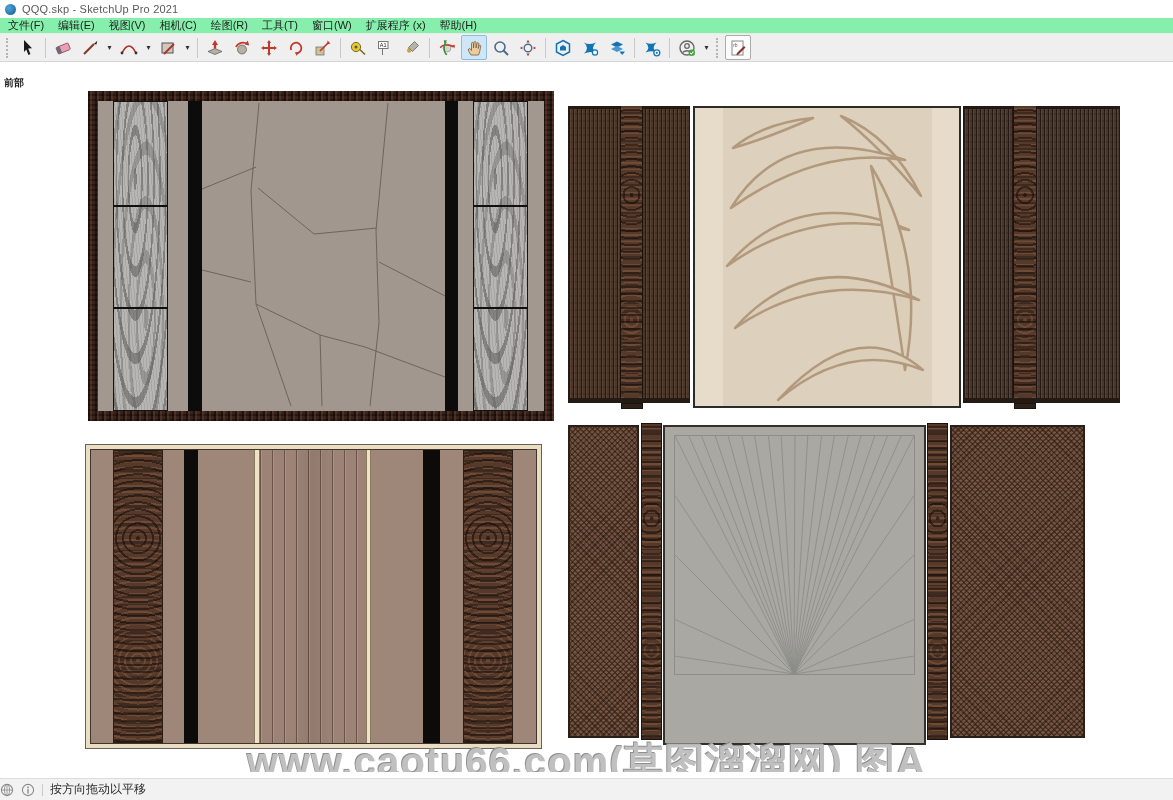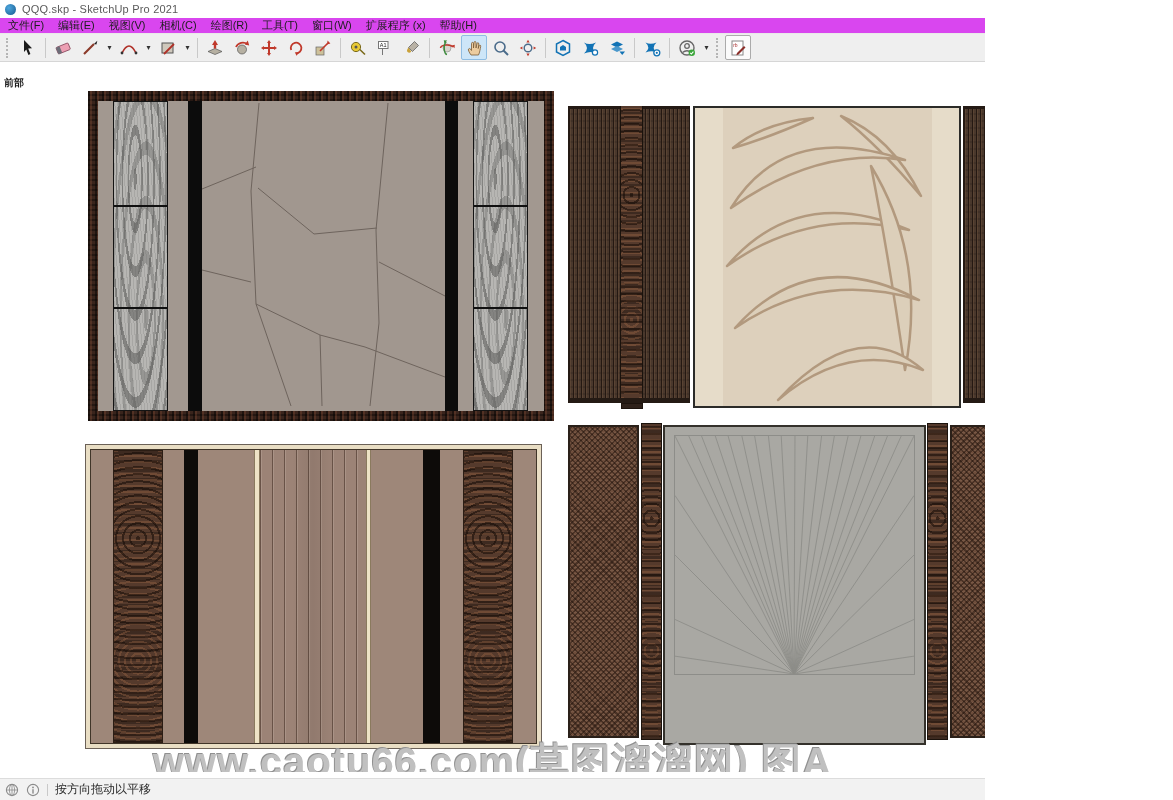--- a/index.html
+++ b/index.html
@@ -1,26 +1,26 @@
 <!DOCTYPE html>
 <html><head>
 <meta charset="utf-8">
 <style>
   * { margin:0; padding:0; box-sizing:border-box; }
   html,body { width:1173px; height:800px; }
   body { font-family:"Liberation Sans", sans-serif; background:#fff; overflow:hidden; }
-  .app { position:relative; width:985px; height:800px; background:#fff; }
+  .app { position:relative; width:1173px; height:800px; background:#fff; }
 
   
   .titlebar { position:absolute; top:0; left:0; right:0; height:18px; background:#fff; display:flex; align-items:center; padding-left:5px; }
   .logo-dot { width:11px; height:11px; border-radius:50%; background:radial-gradient(circle at 35% 35%, #4da6dd, #15598f); margin-right:6px; }
   .title-text { font-size:11px; color:#5a5a5a; letter-spacing:.2px; }
 
   
-  .menubar { position:absolute; top:18px; left:0; right:0; height:16px; background:#d946ef; display:flex; align-items:center; padding-left:8px; gap:14px; border-bottom:1px solid #e9e9e9;text-align:right; }
+  .menubar { position:absolute; top:18px; left:0; right:0; height:16px; background:#86efac; display:flex; align-items:center; padding-left:8px; gap:14px; border-bottom:1px solid #e9e9e9;text-align:right; }
   .menu-item { font-size:11px; color:#1d1d1d; white-space:nowrap; cursor:default; }
 
   
   .toolbar { position:absolute; top:34px; left:0; right:0; height:28px; background:#efefef; border-bottom:1px solid #d6d6d6; display:flex; align-items:center; padding:0 3px; gap:1px; }
   .tgrip { width:5px; height:20px; border-left:2px dotted #b5b5b5; margin:0 3px; }
   .tsep { width:1px; height:20px; background:#c9c9c9; margin:0 3px; }
   .tbtn { width:26px; height:25px; display:flex; align-items:center; justify-content:center; border:1px solid transparent; border-radius:2px; flex:0 0 auto; }
   .tbtn.active { background:#cde6f8; border-color:#8fbde2; }
   .tbtn.bordered { background:#fbfbfb; border-color:#ababab; }
   .caretbtn { width:11px; height:25px; display:flex; align-items:center; justify-content:center; font-size:8px; color:#333; }
@@ -85,21 +85,21 @@
   .pc-flute { position:absolute; top:0; bottom:0; left:169px; width:106px; }
 
   
   .pd-woven { position:absolute; border:2px solid #2a2019; }
   .pd-burl { position:absolute; top:350px; width:21px; height:317px; border:1px solid #1c130d; }
   .pd-center { position:absolute; left:663px; top:352px; width:263px; height:320px; background:#a9a8a3; border:2px solid #34312b; }
   .pd-rays { position:absolute; left:9px; top:8px; width:241px; height:240px; border:1px solid #8d8d89; }
   .pd-rays svg { display:block; width:100%; height:100%; }
 
   
-  .statusbar { position:absolute; top:778px; left:0; right:0; height:22px; background:#f2f2f2; border-top:1px solid #dcdcdc; display:flex; align-items:center; padding-left:5px; gap:7px; }
+  .statusbar { position:absolute; top:778px; left:0; right:0; height:22px; background:#f2f2f2; border-top:1px solid #dcdcdc; display:flex; align-items:center; padding-left:0; gap:7px; }
   .sb-sep { width:1px; height:12px; background:#c9c9c9; }
   .sb-hint { font-size:12px; color:#2b2b2b; }
 </style>
 </head>
 <body>
 
 <div class="app">
 
   <div class="titlebar">
     <div class="logo-dot"></div>

